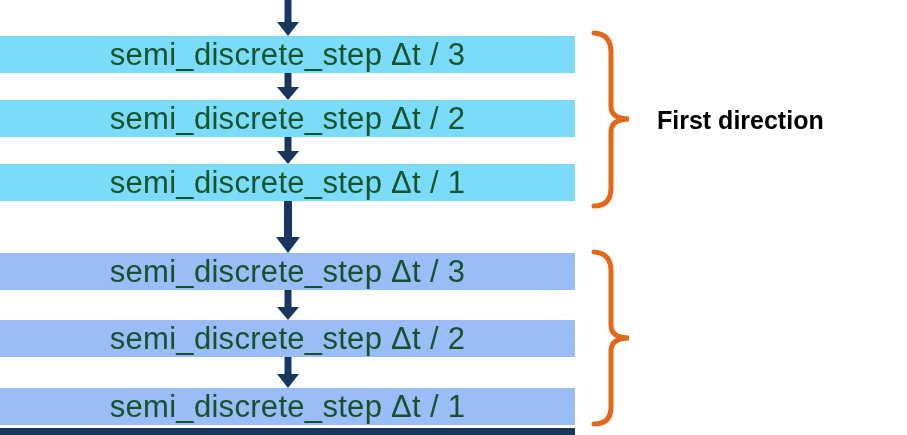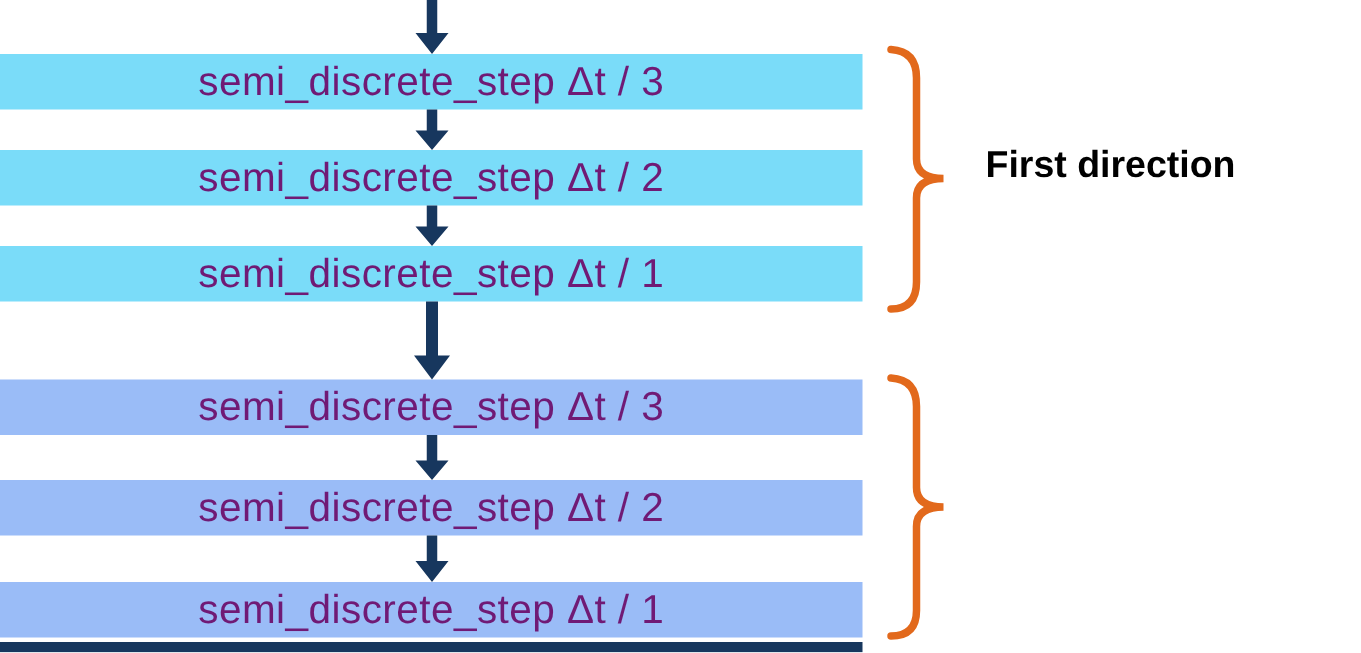--- a/index.html
+++ b/index.html
@@ -12,22 +12,22 @@
     font-family: "Liberation Sans", sans-serif;
   }
   .bar {
     position: absolute;
     left: 0;
     width: 575px;
     height: 37px;
     display: flex;
     align-items: center;
     justify-content: center;
-    font-size: 27px;
-    color: #701a75;
+    font-size: 31px;
+    color: #14532d;
     letter-spacing: 0.3px;
     white-space: nowrap;
   }
   .bar.first  { background: #7adcf9; }
   .bar.second { background: #9abcf7; }
   .bar1 { top: 36px; }
   .bar2 { top: 100px; }
   .bar3 { top: 164px; }
   .bar4 { top: 253px; }
   .bar5 { top: 320px; }
@@ -38,21 +38,21 @@
     width: 907px; height: 435px;
     pointer-events: none;
   }
   .dir-label {
     position: absolute;
     font-size: 25px;
     font-weight: bold;
     color: #000000;
     white-space: nowrap;
   }
-  #label-first  { left: 657px; top: 96px; text-align: right; }
+  #label-first  { left: 657px; top: 106px; text-align: right; }
   #label-second { left: 650px; top: 324px; }
   #continuation-bar {
     position: absolute;
     left: 0;
     top: 428px;
     width: 575px;
     height: 7px;
     background: #17375e;
   }
 </style>

